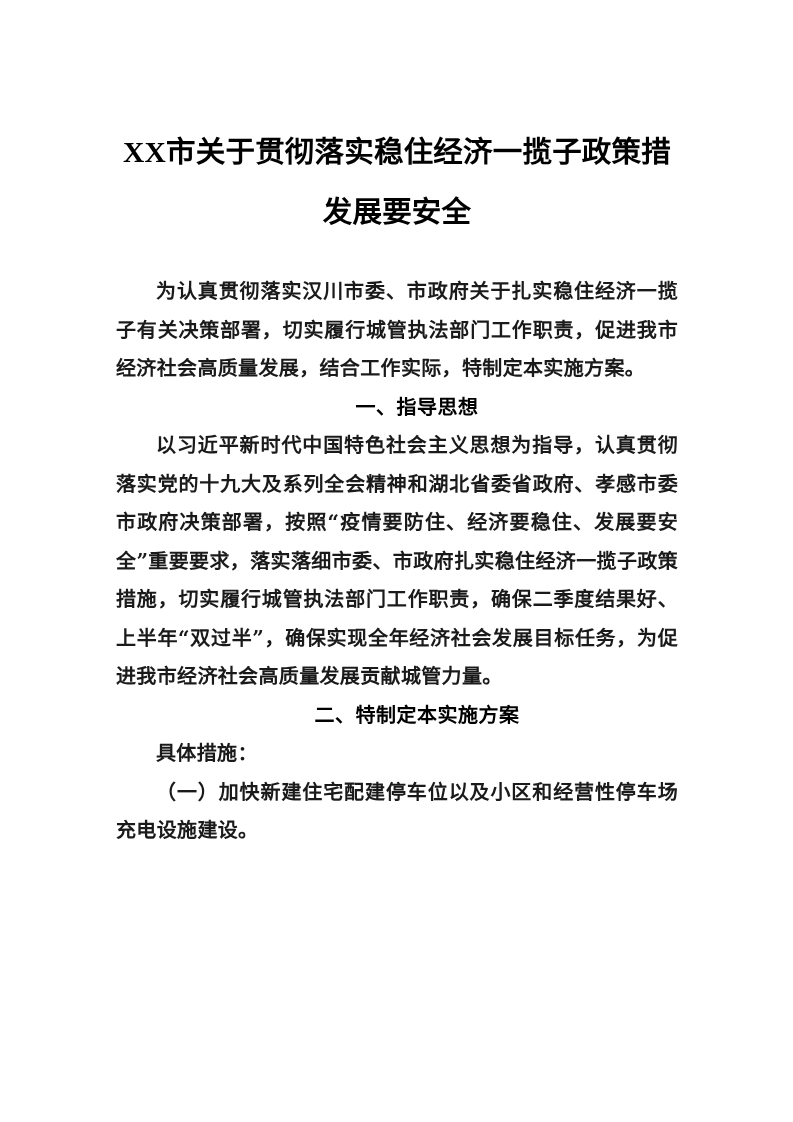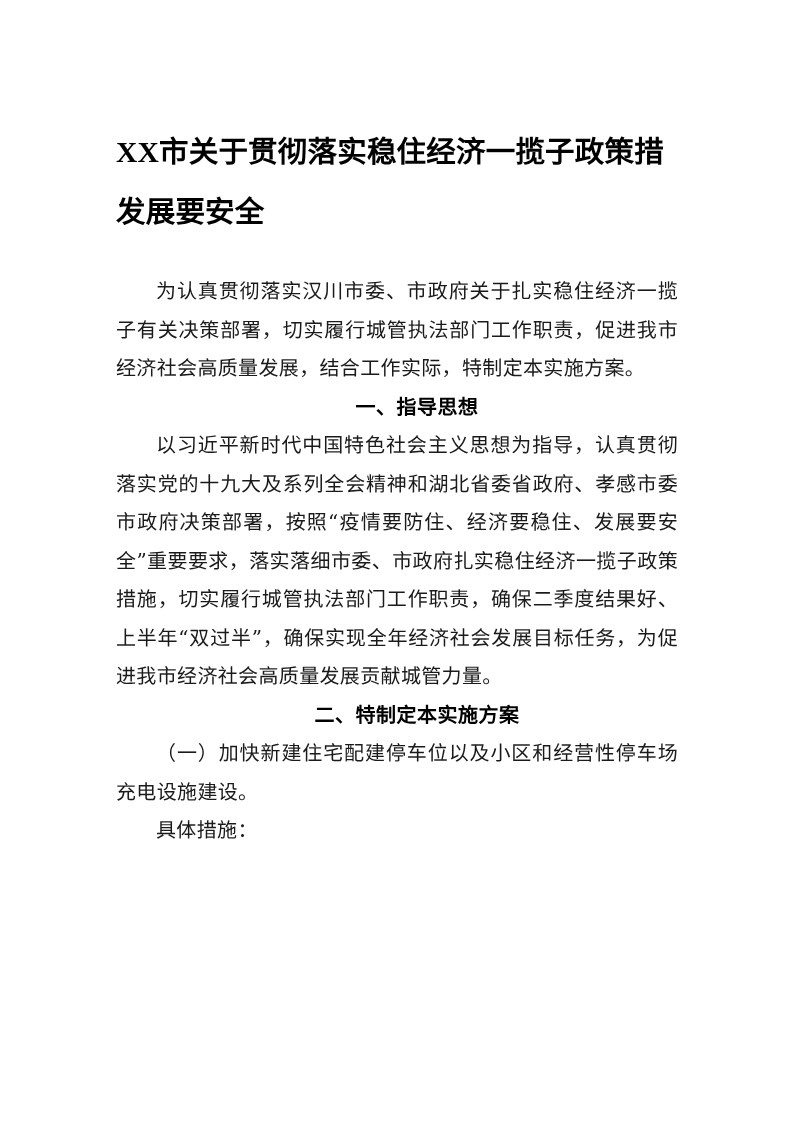--- a/index.html
+++ b/index.html
@@ -25,21 +25,21 @@
     top: 0;
     width: 562px;
   }
 
   
   .doc-title {
     font-family: "Liberation Serif", "DejaVu Serif", serif;
     font-weight: bold;
     font-size: 29.5px;
     line-height: 60px;
-    text-align: left;
+    text-align: center;
     color: #000000;
     margin: 0;
     padding-top: 122px;
     letter-spacing: 0.2px;
   }
 
   
   .heading {
     font-family: "DejaVu Sans", "Liberation Sans", sans-serif;
     font-weight: bold;
@@ -56,21 +56,21 @@
   .para {
     font-family: "DejaVu Serif", "Liberation Serif", serif;
     font-size: 20px;
     line-height: 38.5px;
     color: #1a1a1a;
     margin: 0;
     text-indent: 40px;
     text-align: justify;
     text-justify: inter-ideograph;
     letter-spacing: 0.35px;
-    font-weight: normal;
+    font-weight: bold;
   }
 
   
   .lead-gap { height: 30px; }
 </style>
 </head>
 <body>
 
 <div class="page">
   <div class="doc-body">
@@ -83,19 +83,19 @@
     <div class="lead-gap"></div>
 
     <p class="para">为认真贯彻落实汉川市委、市政府关于扎实稳住经济一揽子有关决策部署，切实履行城管执法部门工作职责，促进我市经济社会高质量发展，结合工作实际，特制定本实施方案。</p>
 
     <h2 class="heading">一、指导思想</h2>
 
     <p class="para">以习近平新时代中国特色社会主义思想为指导，认真贯彻落实党的十九大及系列全会精神和湖北省委省政府、孝感市委市政府决策部署，按照“疫情要防住、经济要稳住、发展要安全”重要要求，落实落细市委、市政府扎实稳住经济一揽子政策措施，切实履行城管执法部门工作职责，确保二季度结果好、上半年“双过半”，确保实现全年经济社会发展目标任务，为促进我市经济社会高质量发展贡献城管力量。</p>
 
     <h2 class="heading">二、特制定本实施方案</h2>
 
+    <p class="para">具体措施：</p>
+
     <p class="para">（一）加快新建住宅配建停车位以及小区和经营性停车场充电设施建设。</p>
-
-    <p class="para">具体措施：</p>
 
 
   </div>
 </div>
 
 </body></html>

